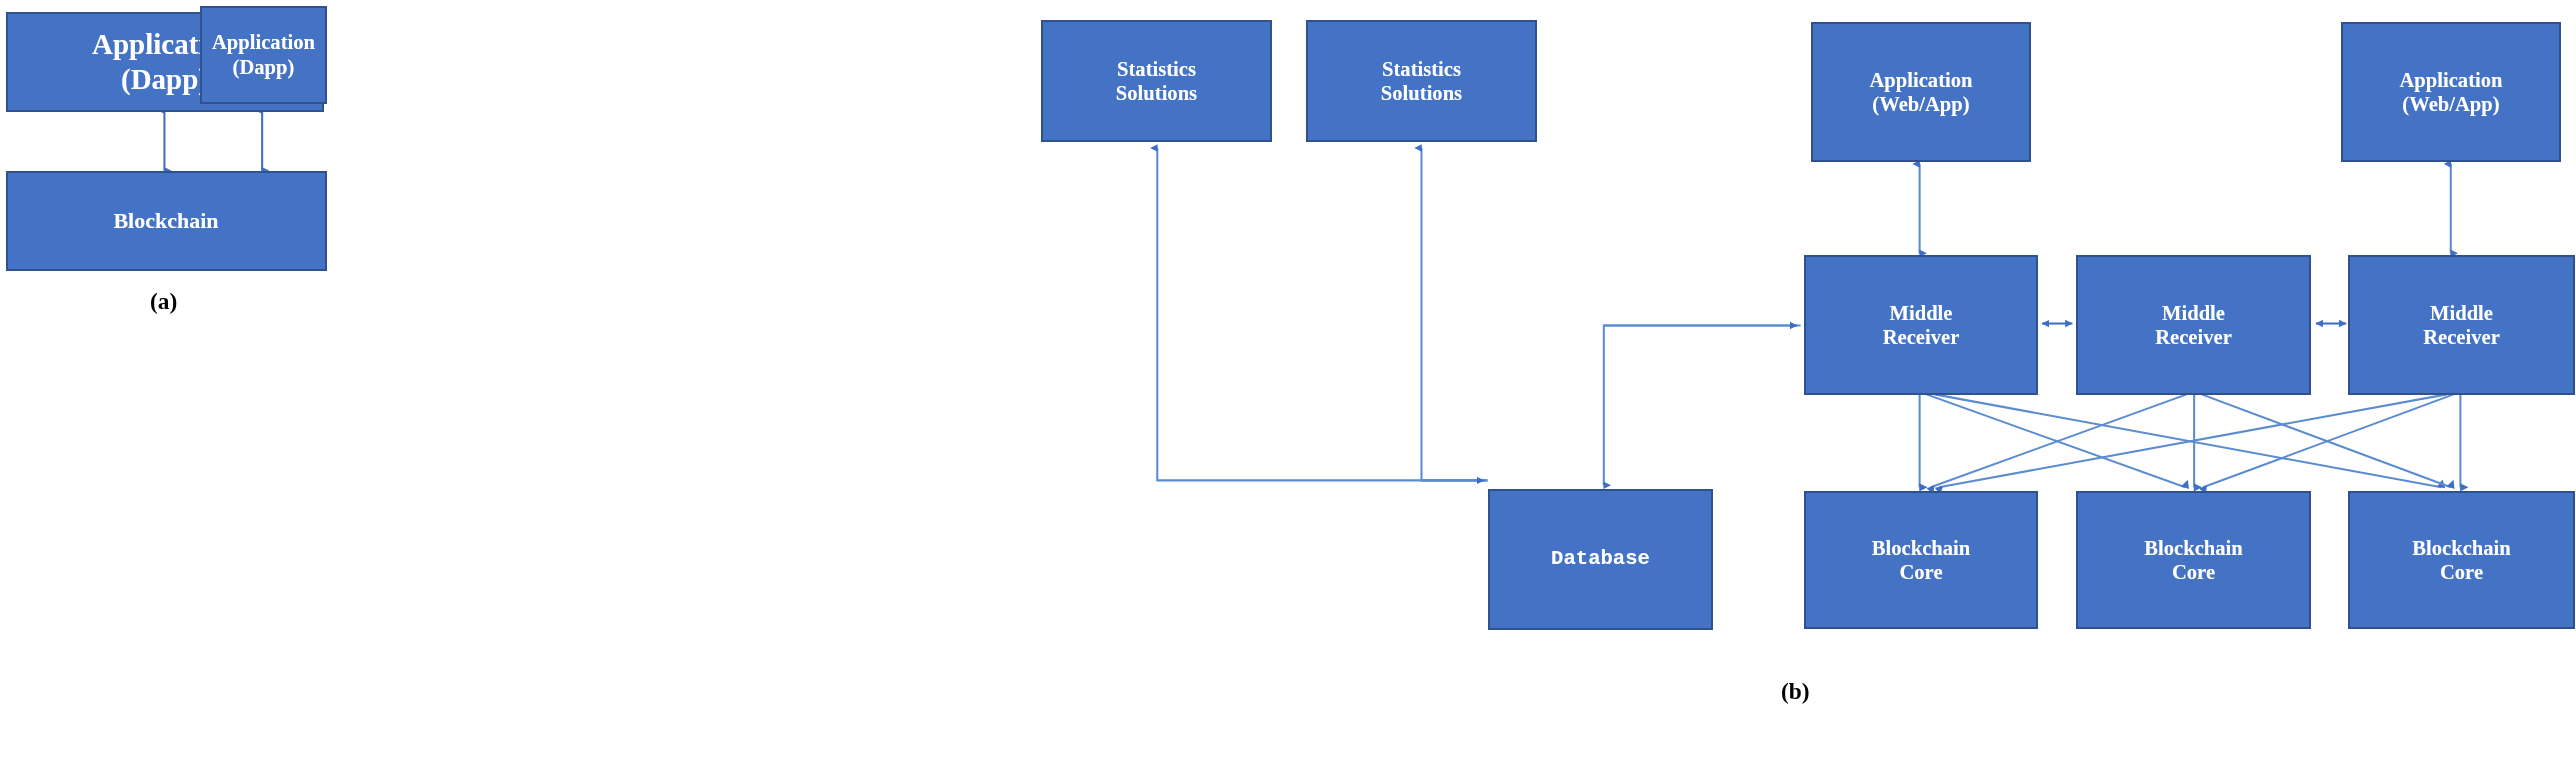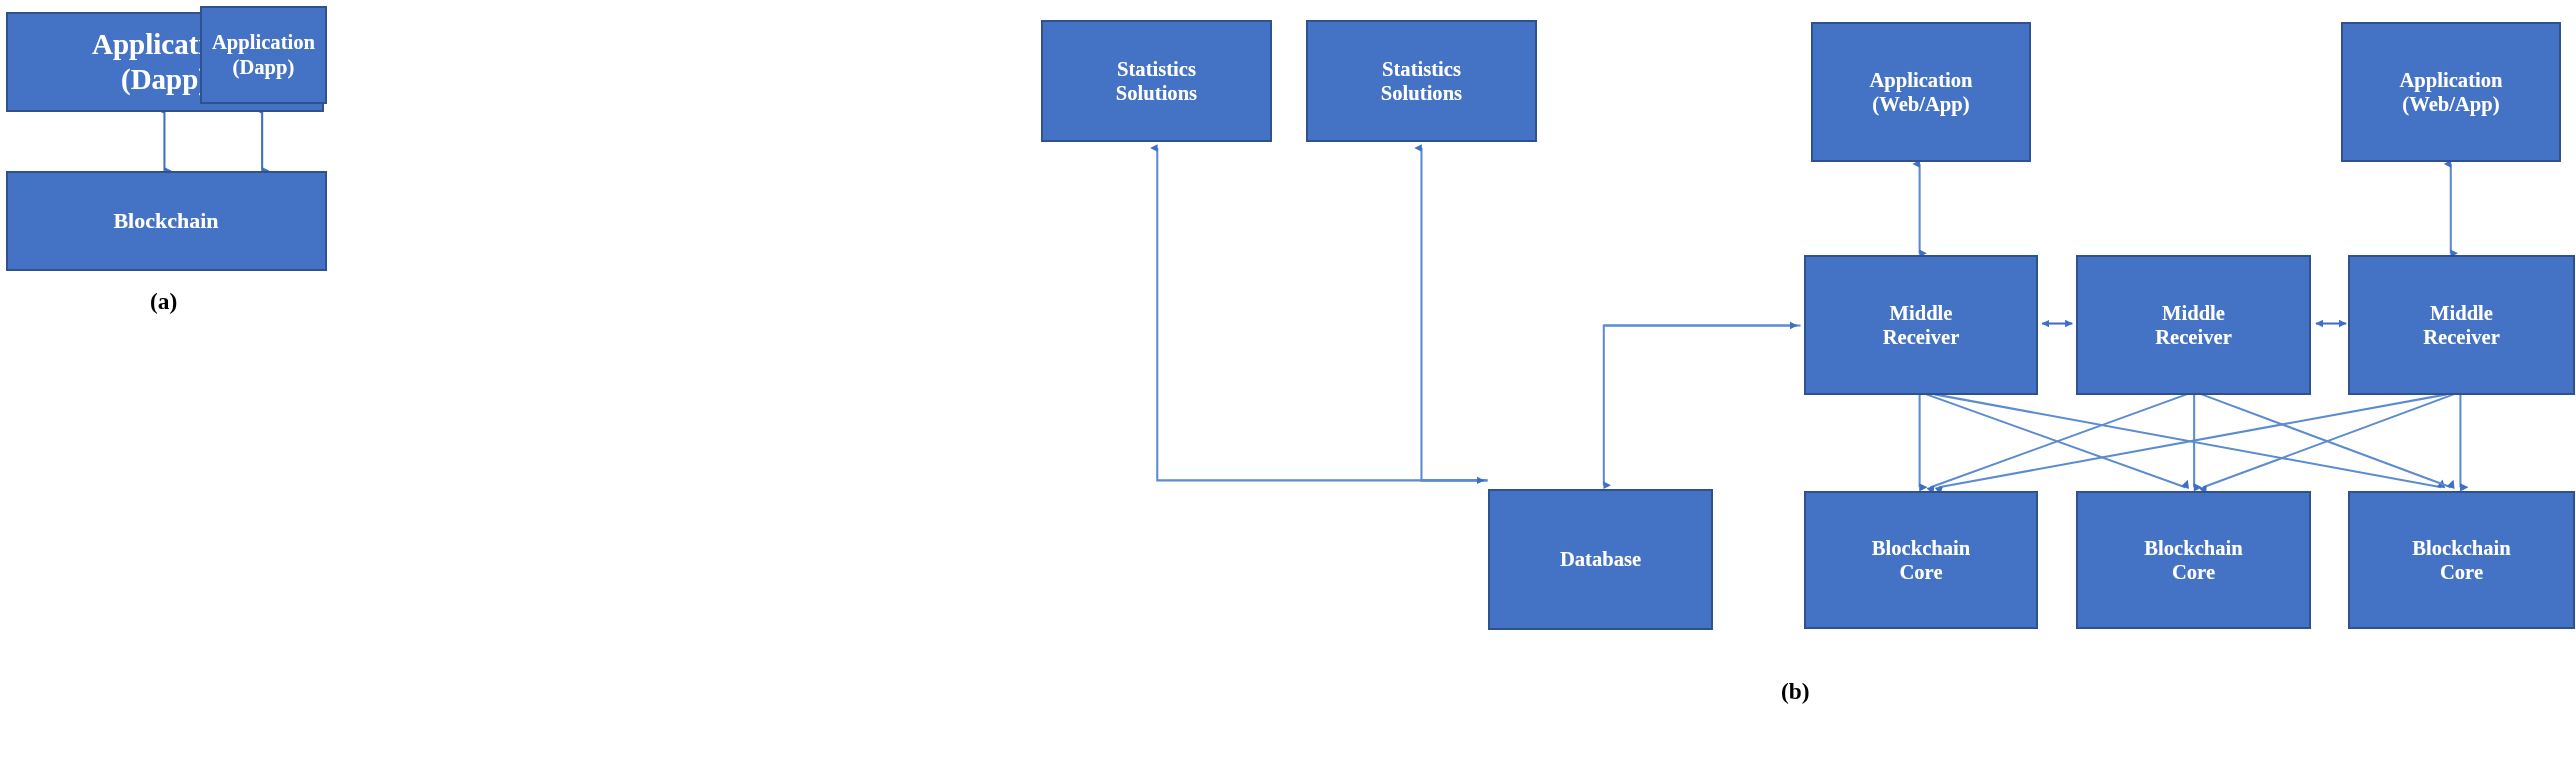--- a/index.html
+++ b/index.html
@@ -139,21 +139,21 @@
     </div>
   </div>
 
   <div class="node" style="left:2348px;top:255px;width:227px;height:140px;font-size:20.6px;">
     <div>
       <span>Middle</span>
       <span>Receiver</span>
     </div>
   </div>
 
-  <div class="node" style="left:1488px;top:489px;width:225px;height:141px;font-size:20.6px;">
+  <div class="node" style="left:1488px;top:489px;width:225px;height:141px;font-size:20.6px;font-family:Liberation Mono, monospace;">
     <div>
       <span>Database</span>
     </div>
   </div>
 
   <div class="node" style="left:1804px;top:491px;width:234px;height:138px;font-size:20.6px;">
     <div>
       <span>Blockchain</span>
       <span>Core</span>
     </div>

